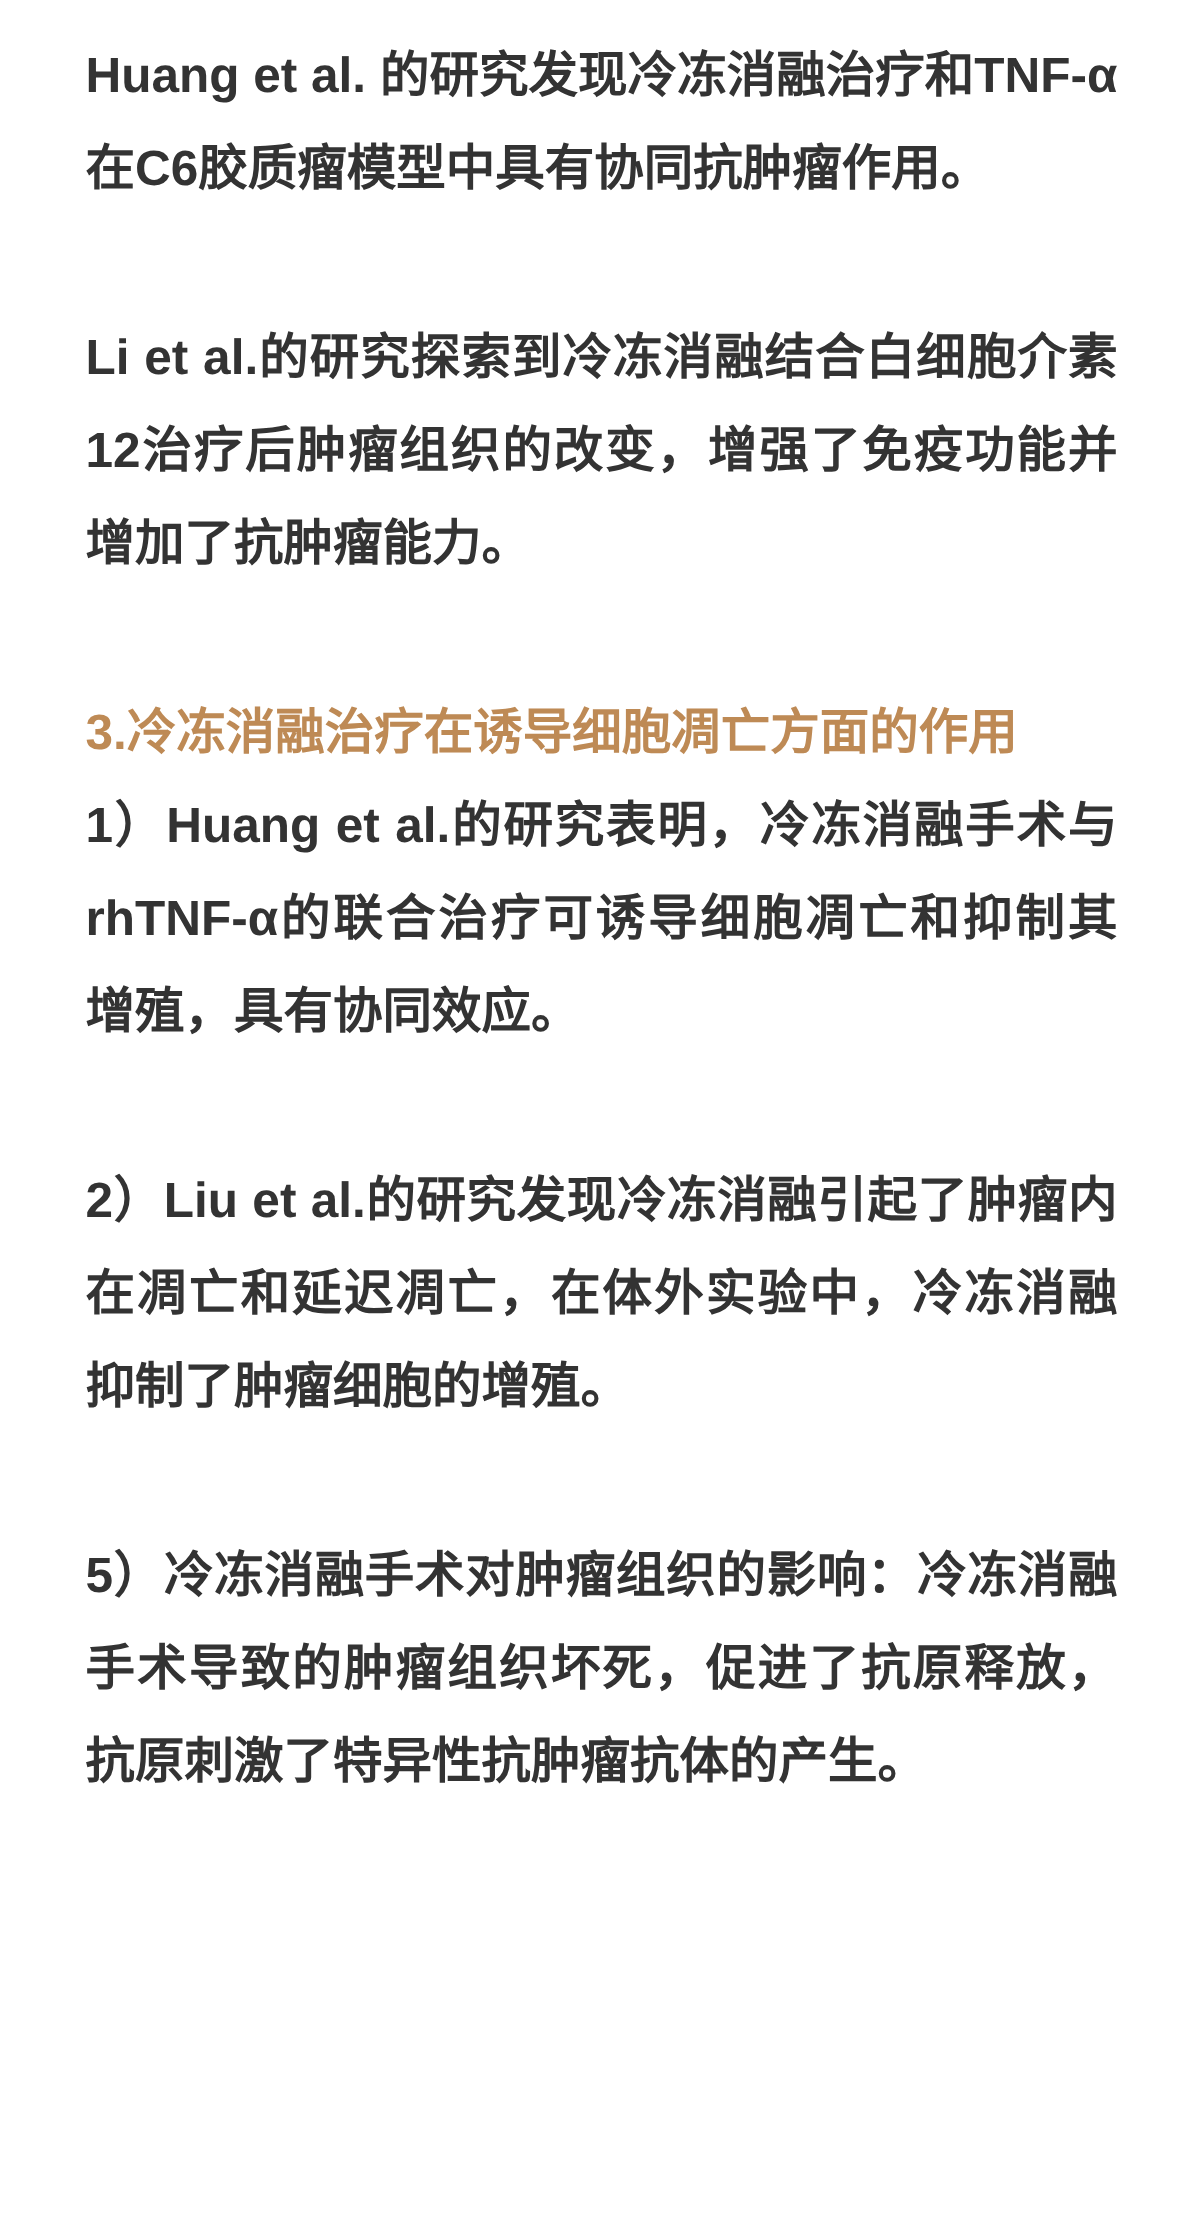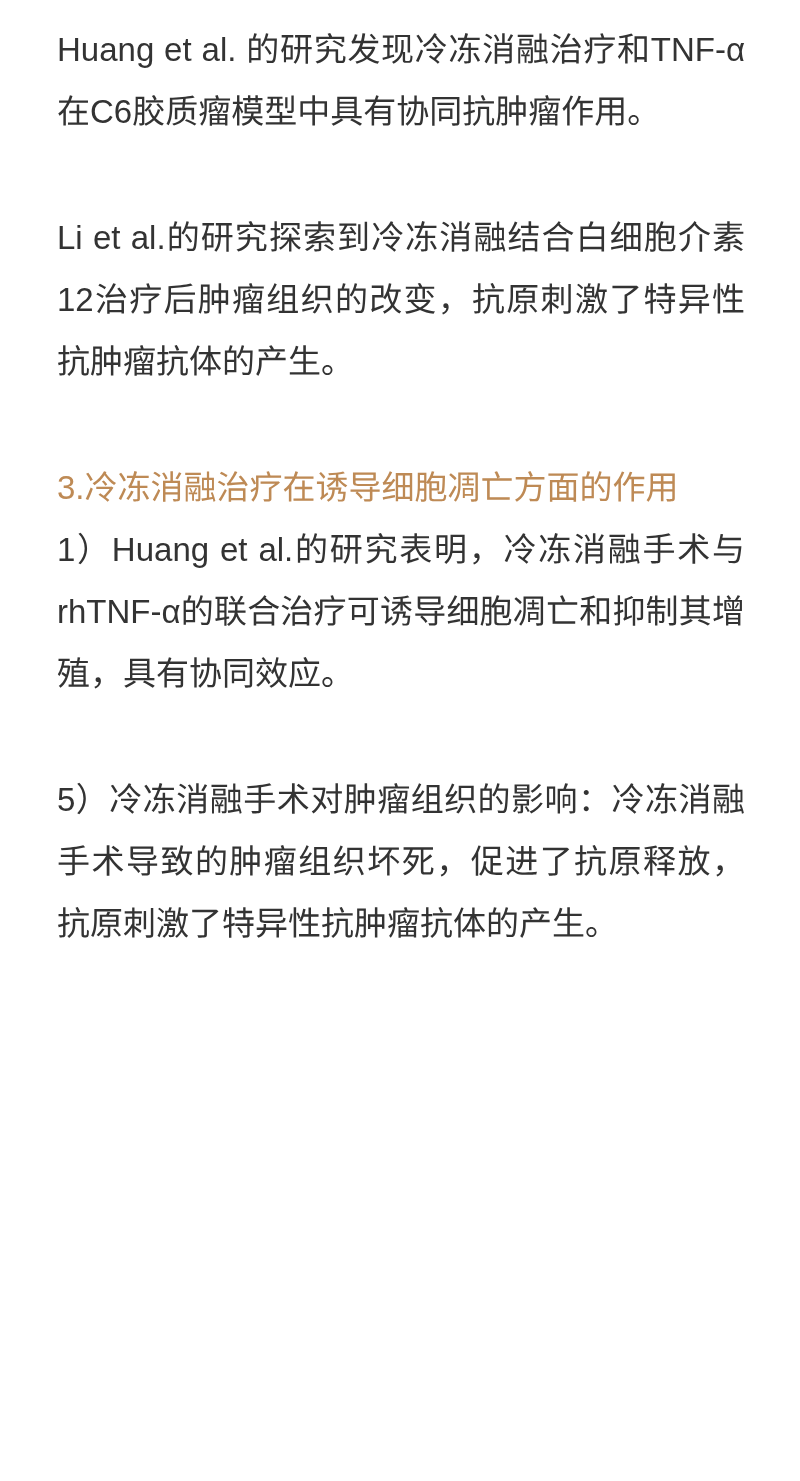--- a/index.html
+++ b/index.html
@@ -19,46 +19,47 @@
   .article h2 {
     margin: 0 0 64px 0;
     font-size: 33px;
     line-height: 62px;
     text-align: justify;
     text-justify: inter-ideograph;
     word-break: break-word;
   }
   .article p {
     color: #333333;
-    font-weight: 400;
+    font-weight: 700;
   }
   .article h2.section-heading {
     color: #BE8A55;
-    font-weight: 400;
+    font-weight: 700;
     margin-bottom: 0;
   }
   .article p.after-heading {
     margin-top: 0;
   }
   .article p:last-child {
     margin-bottom: 0;
   }
 </style>
 </head>
 <body>
 
 <div class="page">
   <article class="article">
 
     <p>Huang et al. 的研究发现冷冻消融治疗和TNF-α在C6胶质瘤模型中具有协同抗肿瘤作用。</p>
 
-    <p>Li et al.的研究探索到冷冻消融结合白细胞介素12治疗后肿瘤组织的改变，抗原刺激了特异性抗肿瘤抗体的产生。</p>
+    <p>Li et al.的研究探索到冷冻消融结合白细胞介素12治疗后肿瘤组织的改变，增强了免疫功能并增加了抗肿瘤能力。</p>
 
 
     <h2 class="section-heading">3.冷冻消融治疗在诱导细胞凋亡方面的作用</h2>
 
     <p class="after-heading">1）Huang et al.的研究表明，冷冻消融手术与rhTNF-α的联合治疗可诱导细胞凋亡和抑制其增殖，具有协同效应。</p>
 
+    <p>2）Liu et al.的研究发现冷冻消融引起了肿瘤内在凋亡和延迟凋亡，在体外实验中，冷冻消融抑制了肿瘤细胞的增殖。</p>
 
     <p>5）冷冻消融手术对肿瘤组织的影响：冷冻消融手术导致的肿瘤组织坏死，促进了抗原释放，抗原刺激了特异性抗肿瘤抗体的产生。</p>
 
   </article>
 </div>
 
 </body></html>

